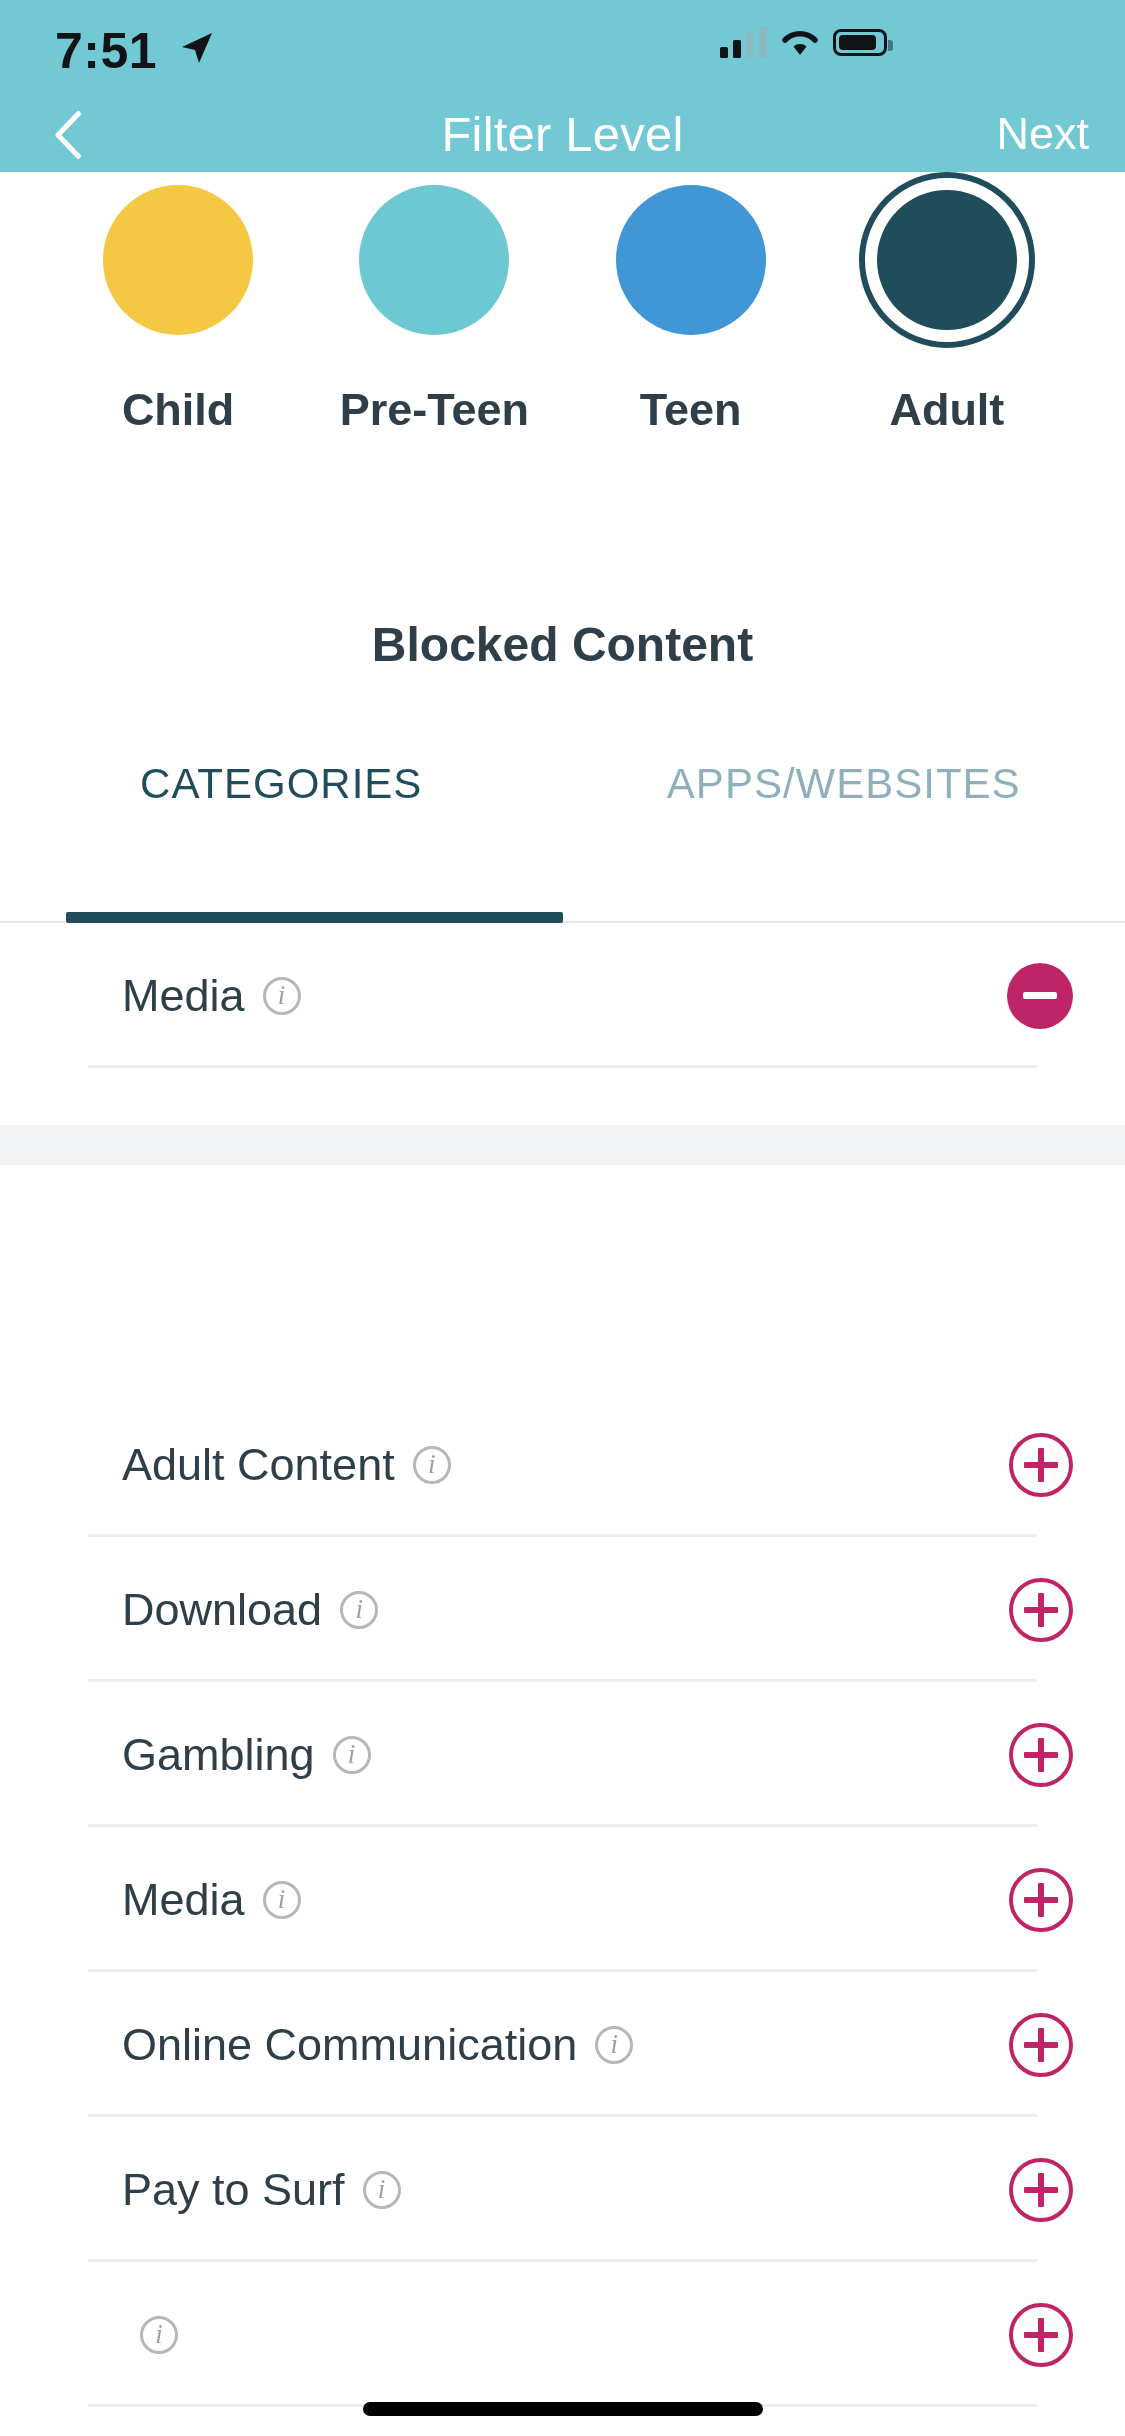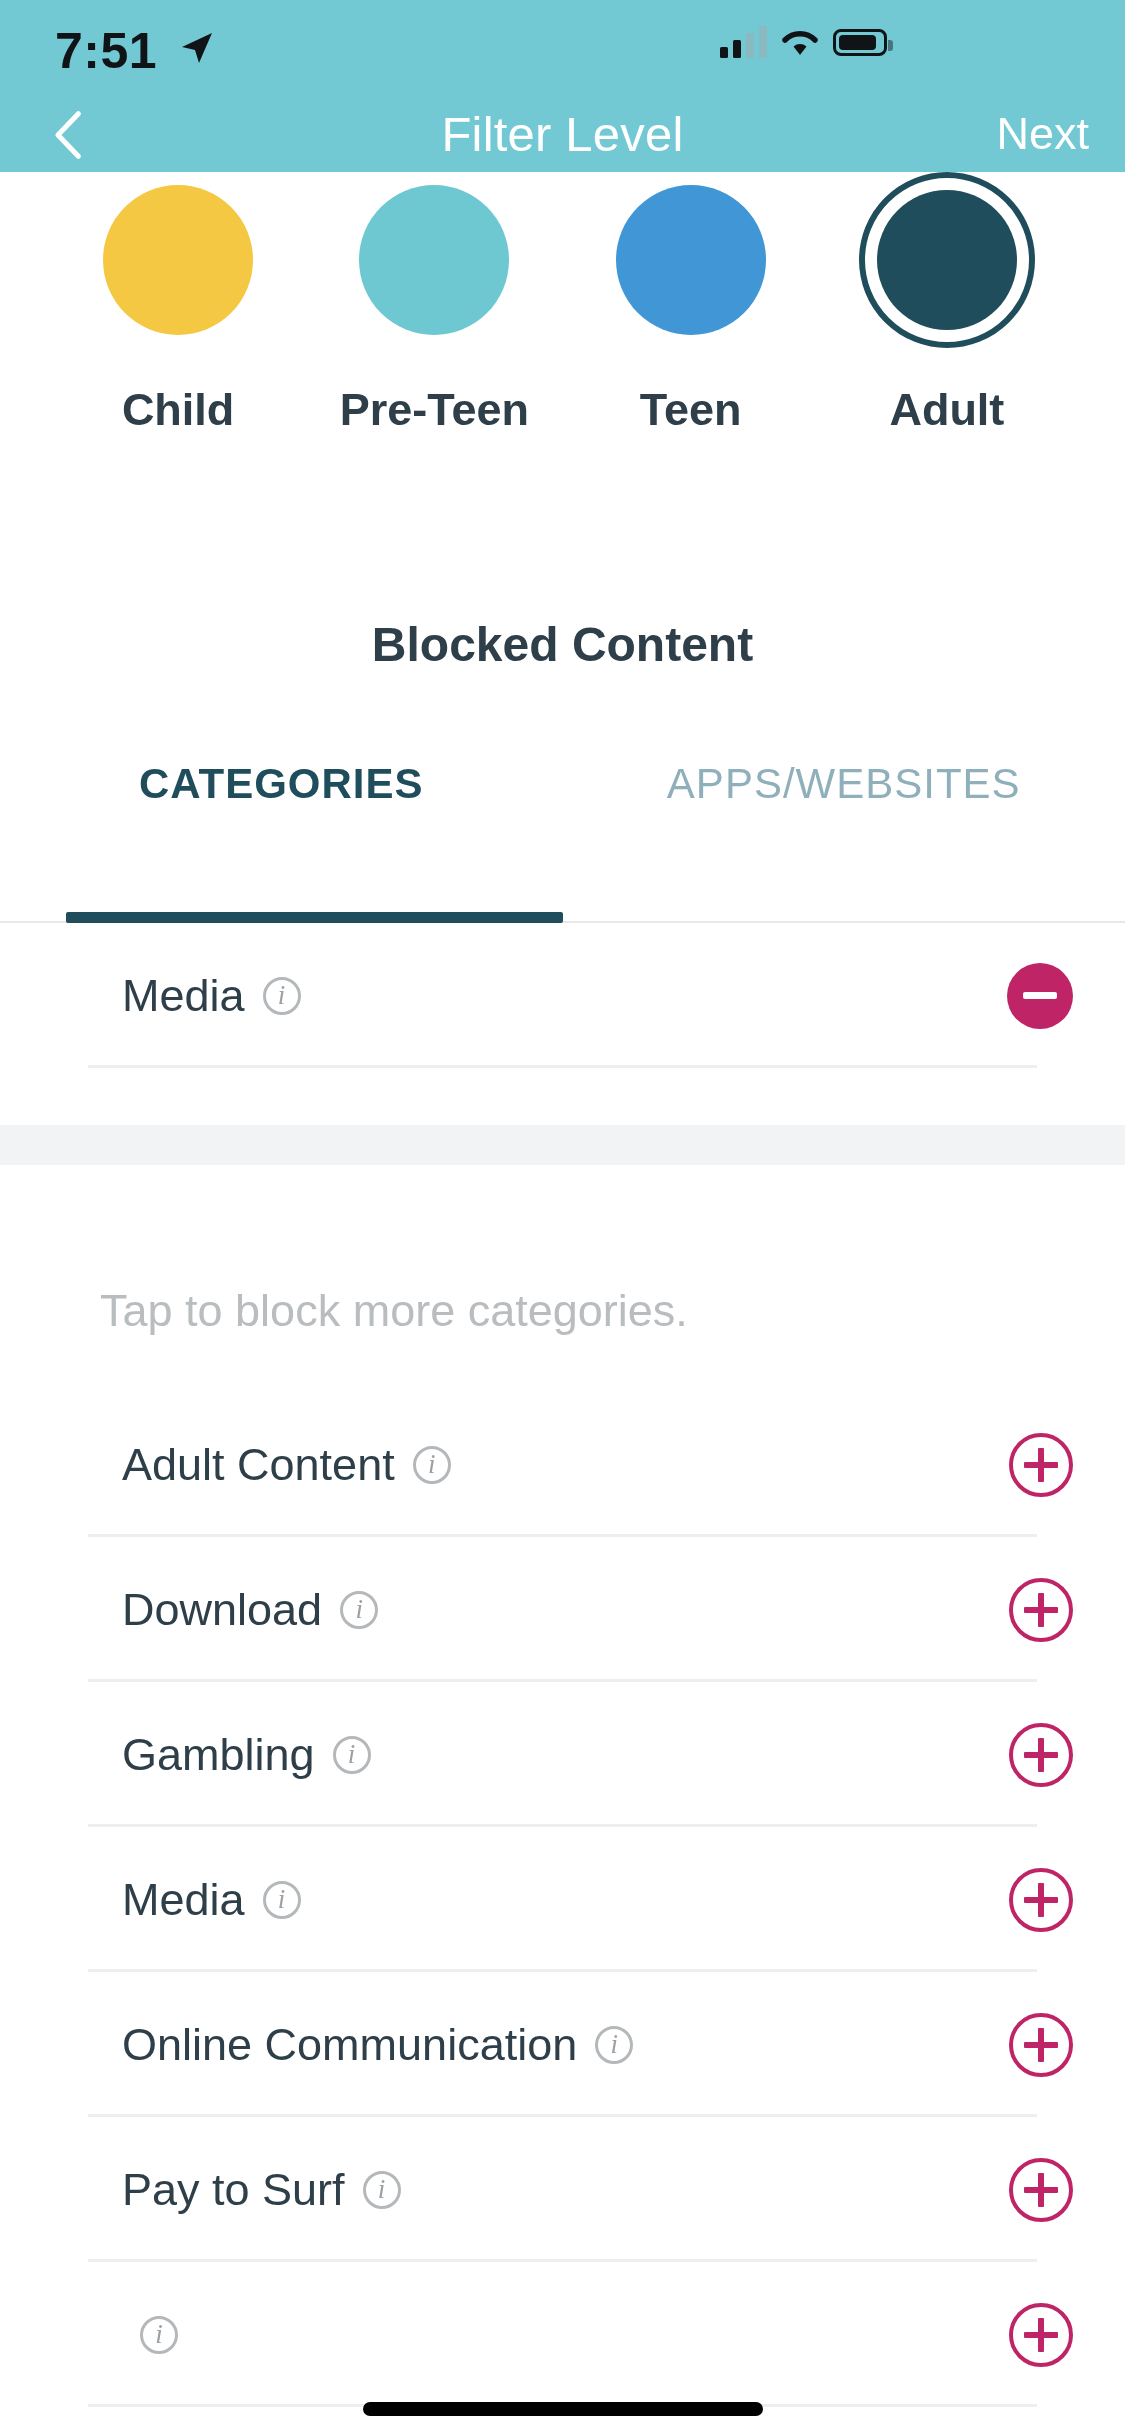--- a/index.html
+++ b/index.html
@@ -80,21 +80,21 @@
     position:absolute; left:0; top:617px; width:1125px;
     text-align:center; font-size:48px; color:#2e3f4a; font-weight:600;
   }
 
   
   .tabs {
     position:absolute; left:0; top:760px; width:1125px; height:62px;
     display:flex;
   }
   .tab { flex:1; text-align:center; font-size:42px; letter-spacing:1px; font-weight:500; }
-  .tab.active { color:#1f4d5b;font-weight:bold; }
+  .tab.active { color:#1f4d5b; }
   .tab.inactive { color:#8fb0bb; }
   .tab-underline {
     position:absolute; left:66px; top:912px; width:497px; height:11px;
     background:#1f4d5b; border-radius:2px;
   }
   .tab-hairline {
     position:absolute; left:0; top:921px; width:1125px; height:2px; background:#e6e8ea;
   }
 
   
@@ -242,21 +242,20 @@
       <div class="row-spacer"></div>
       <div class="btn-minus">
           <i></i>
         </div>
       <div class="row-sep"></div>
     </div>
   </div>
 
   <div class="gap-band"></div>
 
-  <div class="hint">Tap to block more categories.</div>
 
   <div class="avail-group">
 
     <div class="row">
       <div class="row-left">
         <span class="row-label">Adult Content</span>
         <span class="info-icon">i</span>
       </div>
       <div class="row-spacer"></div>
       <div class="btn-plus"></div>

